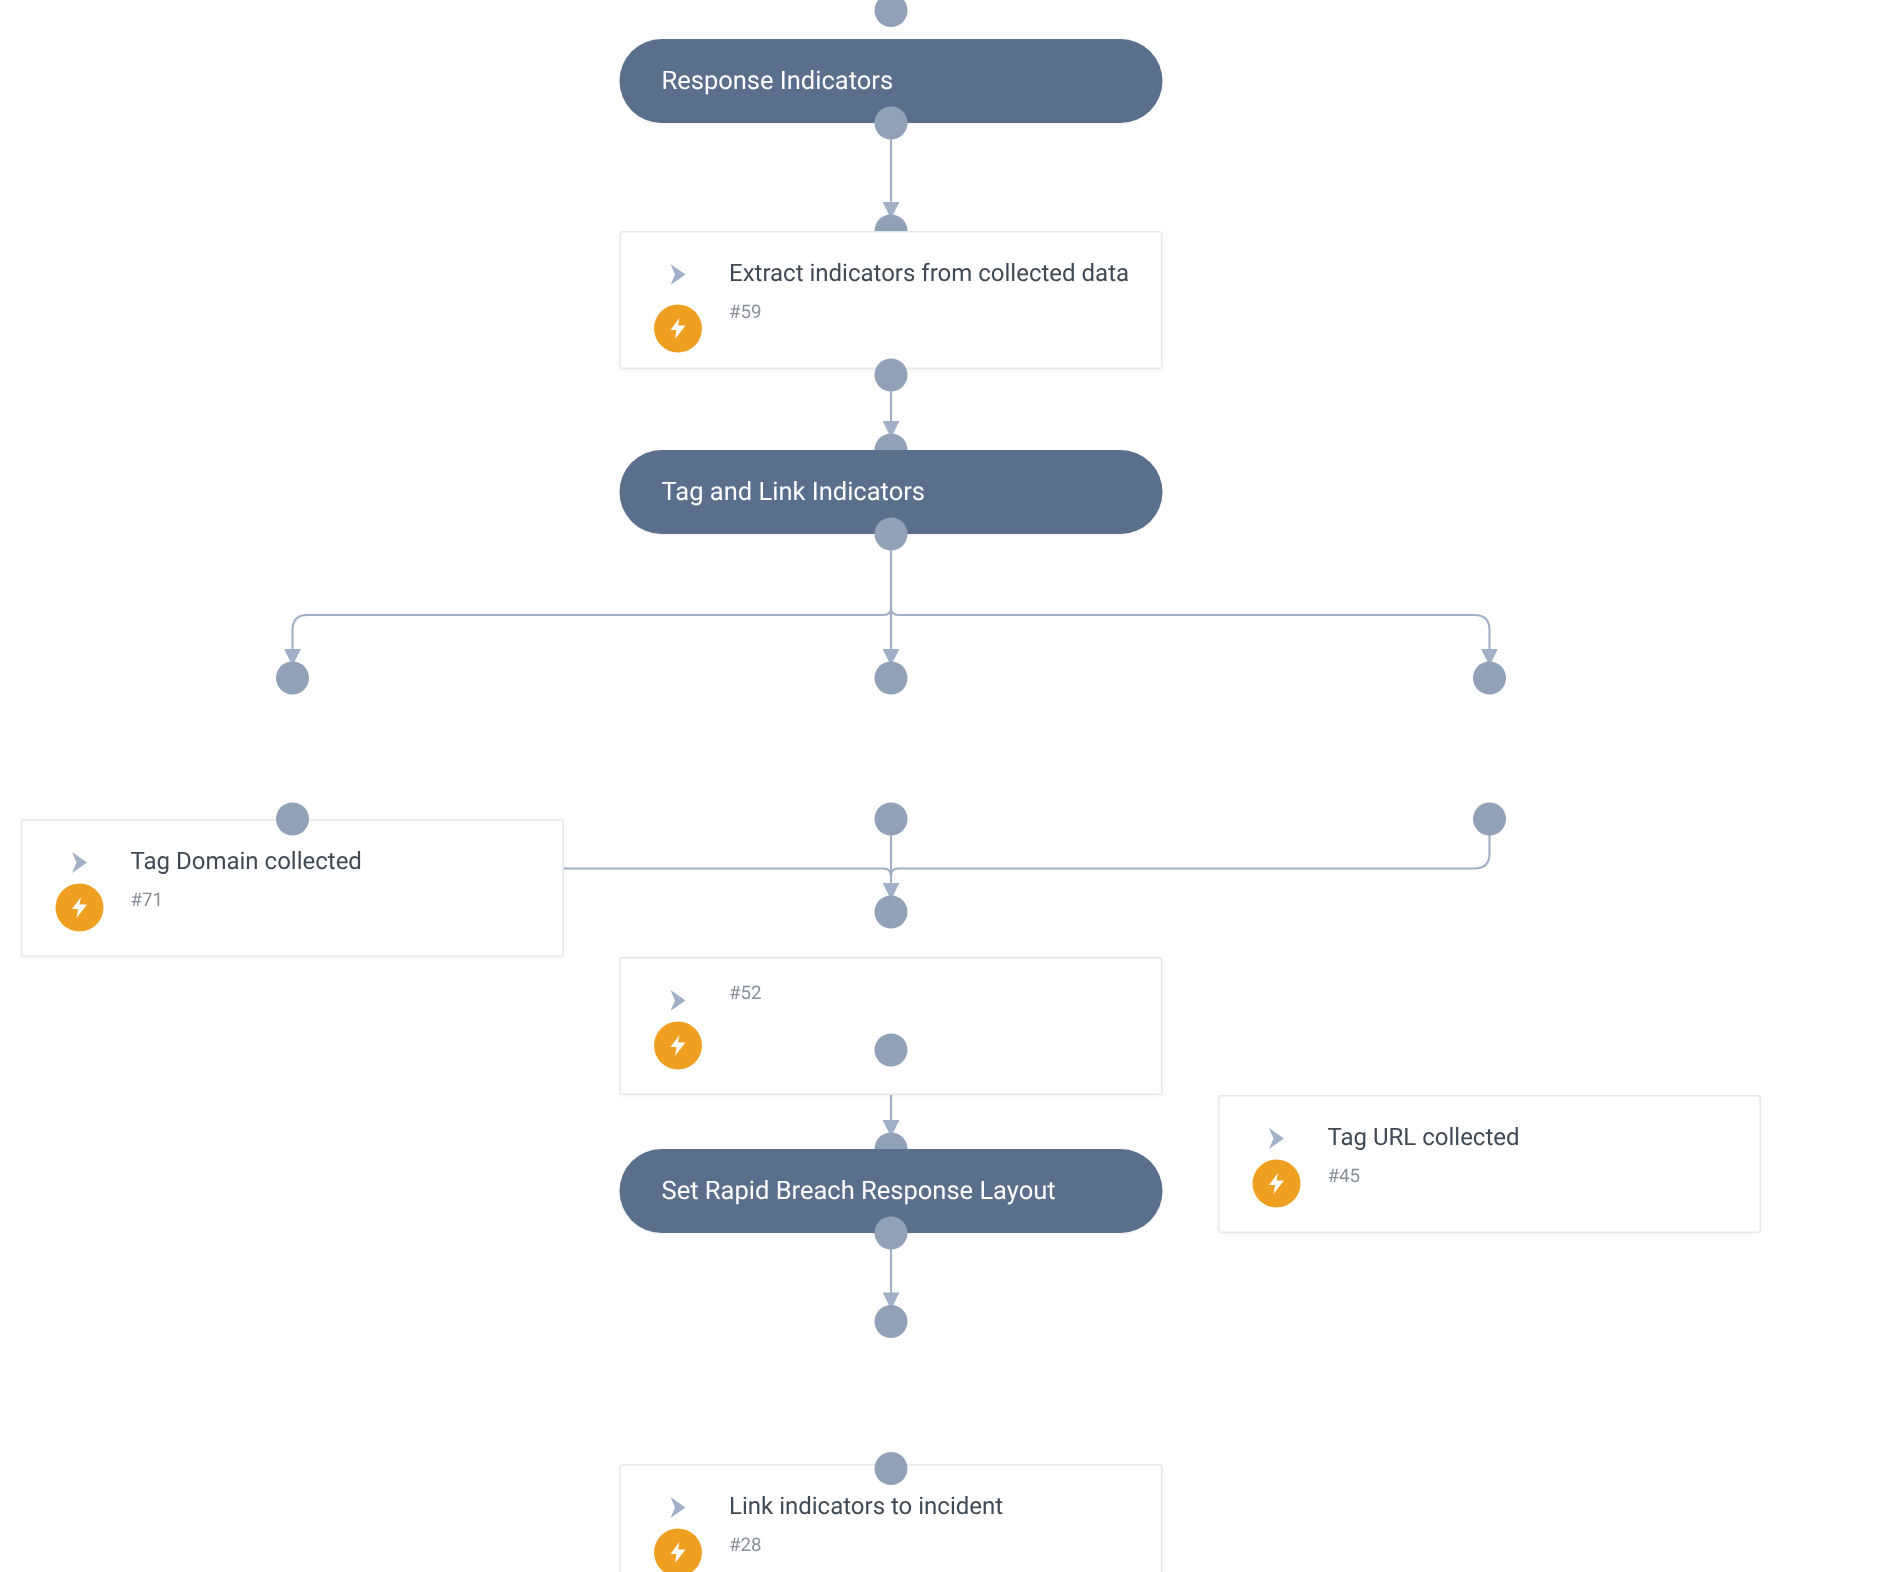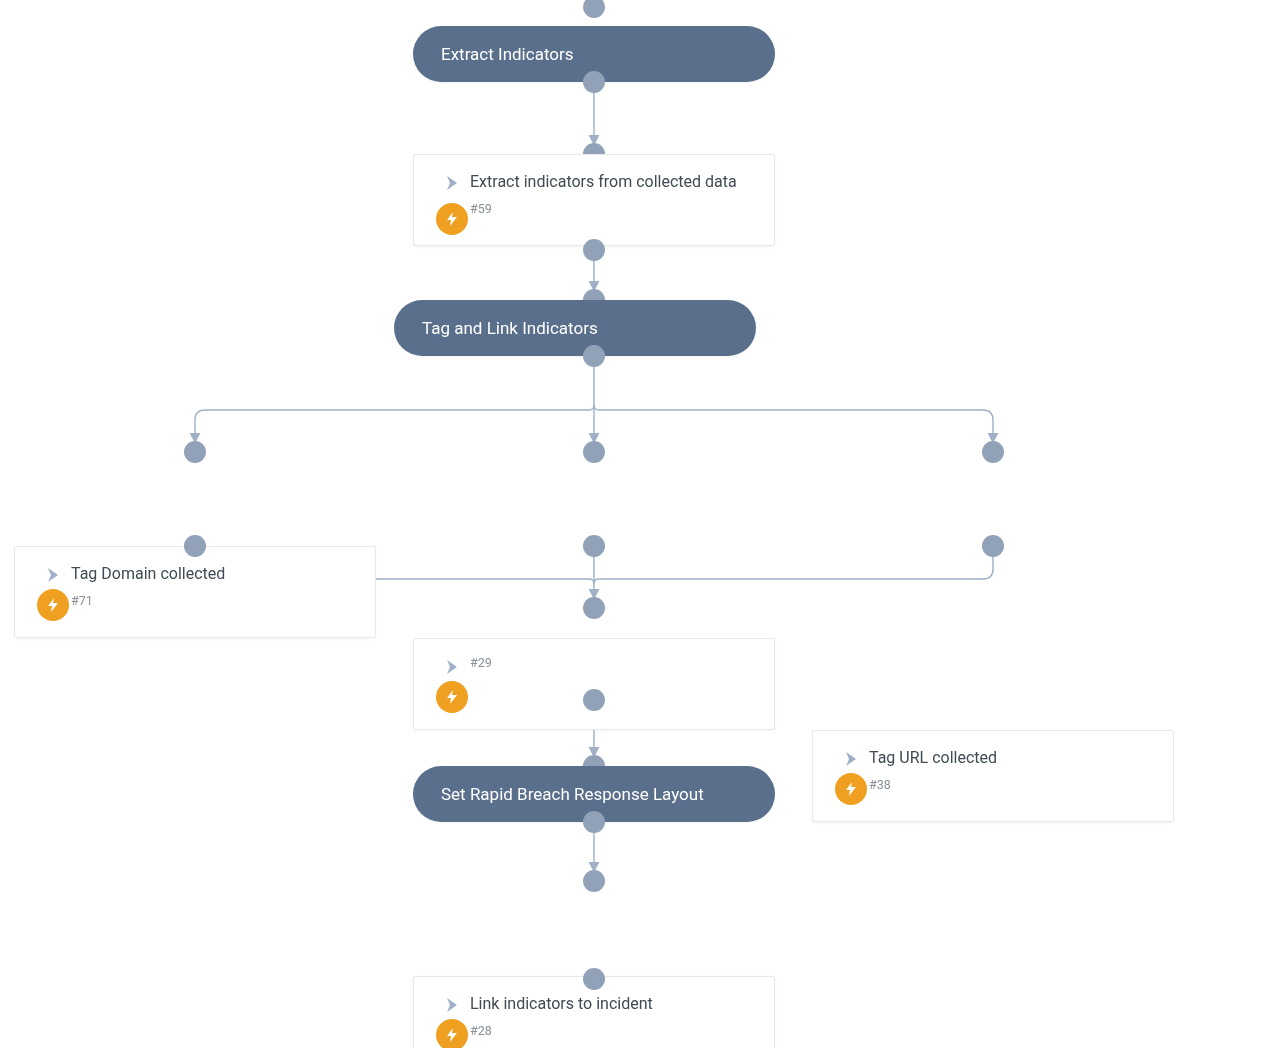--- a/index.html
+++ b/index.html
@@ -41,21 +41,21 @@
 }
 
 
 .card {
   background: #fff;
   border: 1px solid var(--card-border);
   border-radius: 2px;
   width: 362px;
   box-shadow: 0 1px 3px rgba(0,0,0,.04);
   position: relative;
-  padding: 16px 20px 14px 56px;
+  padding: 16px 20px 14px 72px;
   min-height: 92px;
 }
 .card .title {
   color: var(--text);
   font-size: 16px;
   line-height: 1.35;
   margin-bottom: 8px;
 }
 .card .hash {
   color: var(--text-muted);
@@ -149,21 +149,21 @@
   <line x1="594" y1="700" x2="594" y2="755" marker-end="url(#ah)"></line>
 
   <line x1="594" y1="822" x2="594" y2="870" marker-end="url(#ah)"></line>
 
   <line x1="594" y1="976" x2="594" y2="1010"></line>
 </svg>
 
 <div class="dot layer" style="left:583px; top:-4px;"></div>
 
 <div class="pill layer" style="left:413px; top:26px;">
-  <span>Extract Indicators</span>
+  <span>Response Indicators</span>
 </div>
 
 <div class="dot layer" style="left:583px; top:71px;"></div>
 
 <div class="dot layer" style="left:583px; top:143px;"></div>
 
 <div class="card layer" style="left:413px; top:154px;">
   <span class="chev">
     <svg width="20" height="20" viewBox="0 0 20 20">
         <path d="M3 3 L13 10 L3 17 L6 10 Z" fill="#9fb0c7"></path>
@@ -175,21 +175,21 @@
       </svg>
   </span>
   <div class="title">Extract indicators from collected data</div>
   <div class="hash">#59</div>
 </div>
 
 <div class="dot layer" style="left:583px; top:239px;"></div>
 
 <div class="dot layer" style="left:583px; top:289px;"></div>
 
-<div class="pill layer" style="left:394px; top:300px;">
+<div class="pill layer" style="left:413px; top:300px;">
   <span>Tag and Link Indicators</span>
 </div>
 <div class="dot layer" style="left:583px; top:345px;"></div>
 
 <div class="dot layer" style="left:184px; top:441px;"></div>
 <div class="dot layer" style="left:583px; top:441px;"></div>
 <div class="dot layer" style="left:982px; top:441px;"></div>
 
 <div class="card short layer" style="left:14px; top:454px;">
   <span class="chev">
@@ -210,36 +210,36 @@
   <span class="chev">
     <svg width="20" height="20" viewBox="0 0 20 20">
         <path d="M3 3 L13 10 L3 17 L6 10 Z" fill="#9fb0c7"></path>
       </svg>
   </span>
   <span class="badge sub">
     <svg width="16" height="16" viewBox="0 0 16 16">
         <path d="M9 1 L3 9 H7 L6 15 L13 6 H8 Z" fill="#fff"></path>
       </svg>
   </span>
-  <div class="hash">#29</div>
+  <div class="hash">#52</div>
 </div>
 
 <div class="card short layer" style="left:812px; top:454px;">
   <span class="chev">
     <svg width="20" height="20" viewBox="0 0 20 20">
         <path d="M3 3 L13 10 L3 17 L6 10 Z" fill="#9fb0c7"></path>
       </svg>
   </span>
   <span class="badge sub">
     <svg width="16" height="16" viewBox="0 0 16 16">
         <path d="M9 1 L3 9 H7 L6 15 L13 6 H8 Z" fill="#fff"></path>
       </svg>
   </span>
   <div class="title">Tag URL collected</div>
-  <div class="hash">#38</div>
+  <div class="hash">#45</div>
 </div>
 
 <div class="dot layer" style="left:184px; top:535px;"></div>
 <div class="dot layer" style="left:583px; top:535px;"></div>
 <div class="dot layer" style="left:982px; top:535px;"></div>
 
 <div class="dot layer" style="left:583px; top:597px;"></div>
 
 <div class="card short layer" style="left:413px; top:608px;">
   <span class="chev">

